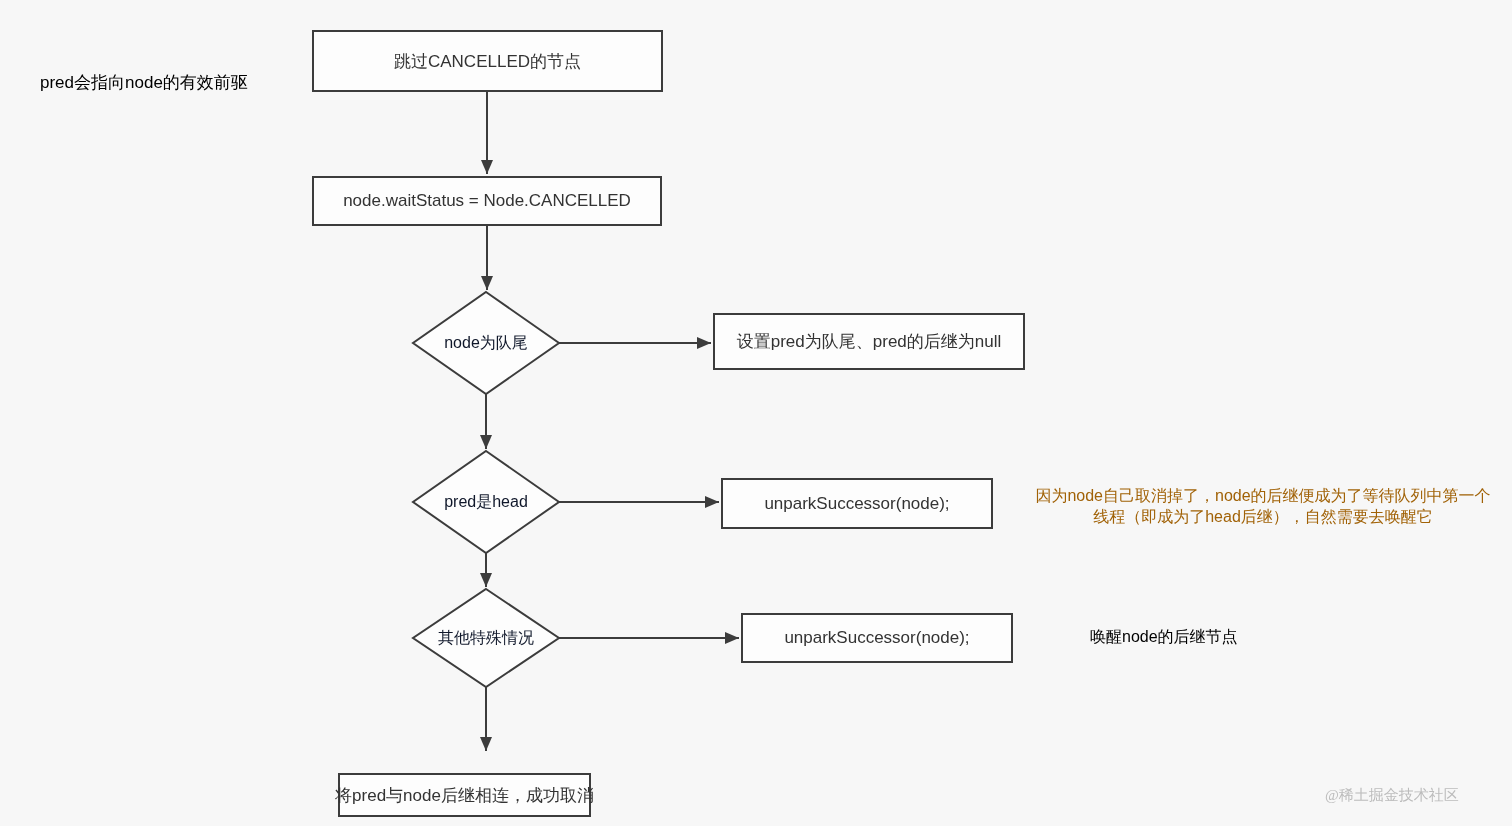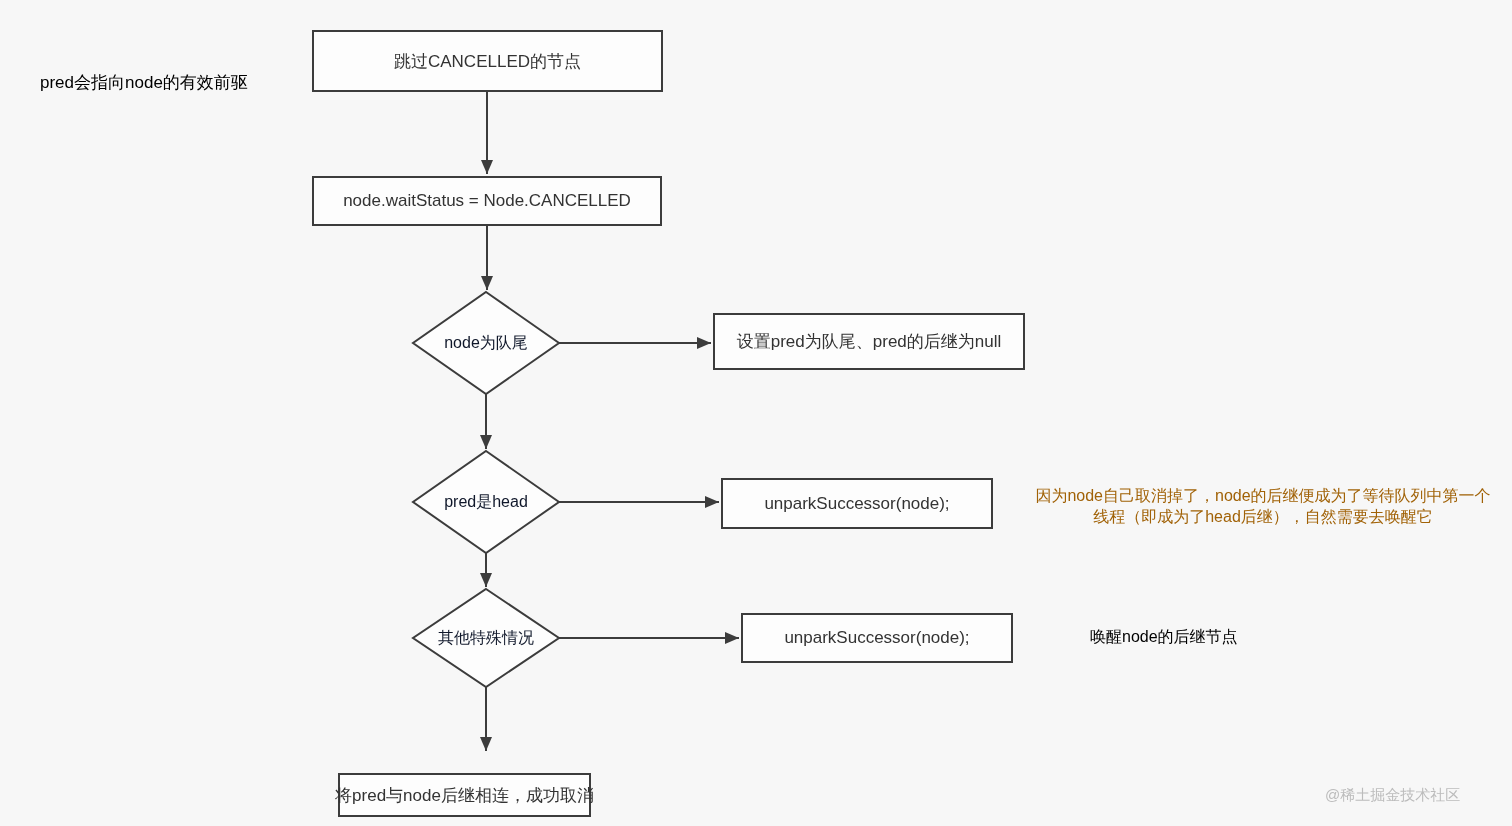--- a/index.html
+++ b/index.html
@@ -112,15 +112,15 @@
   <div class="diamond-label" style="left:413px; top:293px; width:146px; height:100px;">node为队尾</div>
 
   <div class="diamond-label" style="left:413px; top:452px; width:146px; height:100px;">pred是head</div>
 
   <div class="diamond-label" style="left:413px; top:588px; width:146px; height:100px;">其他特殊情况</div>
 
   <div class="side-note-block" style="left:1030px; top:485px; width:466px;">因为node自己取消掉了，node的后继便成为了等待队列中第一个线程（即成为了head后继），自然需要去唤醒它</div>
 
   <div class="side-note" style="left:1090px; top:627px; font-size:16px;">唤醒node的后继节点</div>
 
-  <div class="watermark" style="left:1325px; top:786px;">@稀土掘金技术社区</div>
+  <div class="watermark" style="left:1325px; top:786px;font-family:Liberation Serif, serif;">@稀土掘金技术社区</div>
 
 </div>
 
 </body></html>

